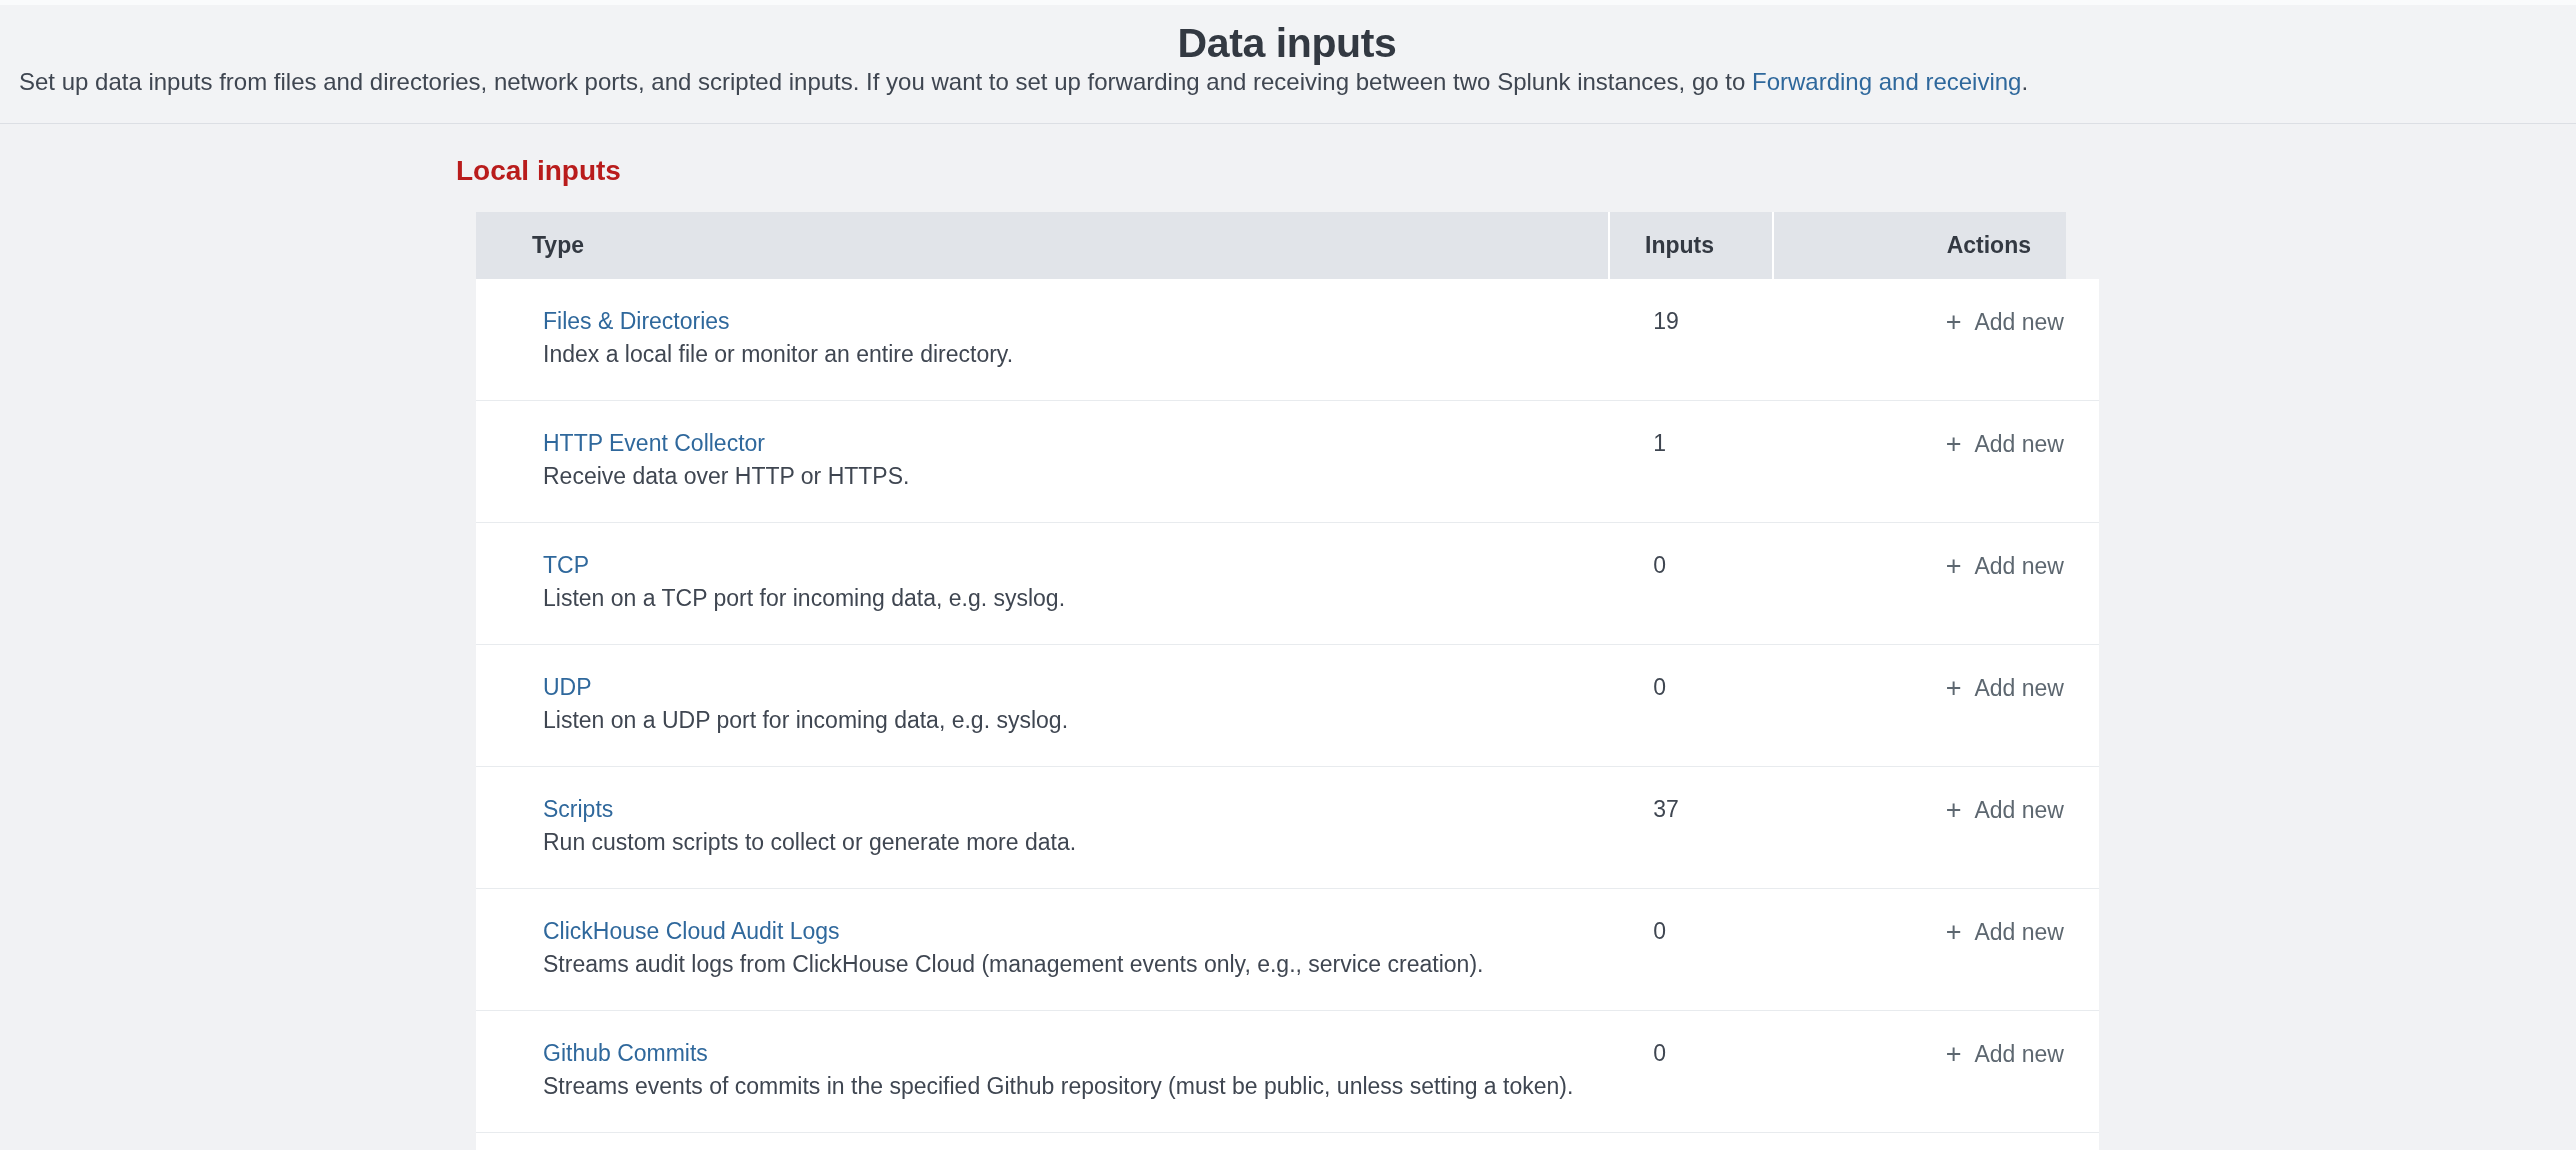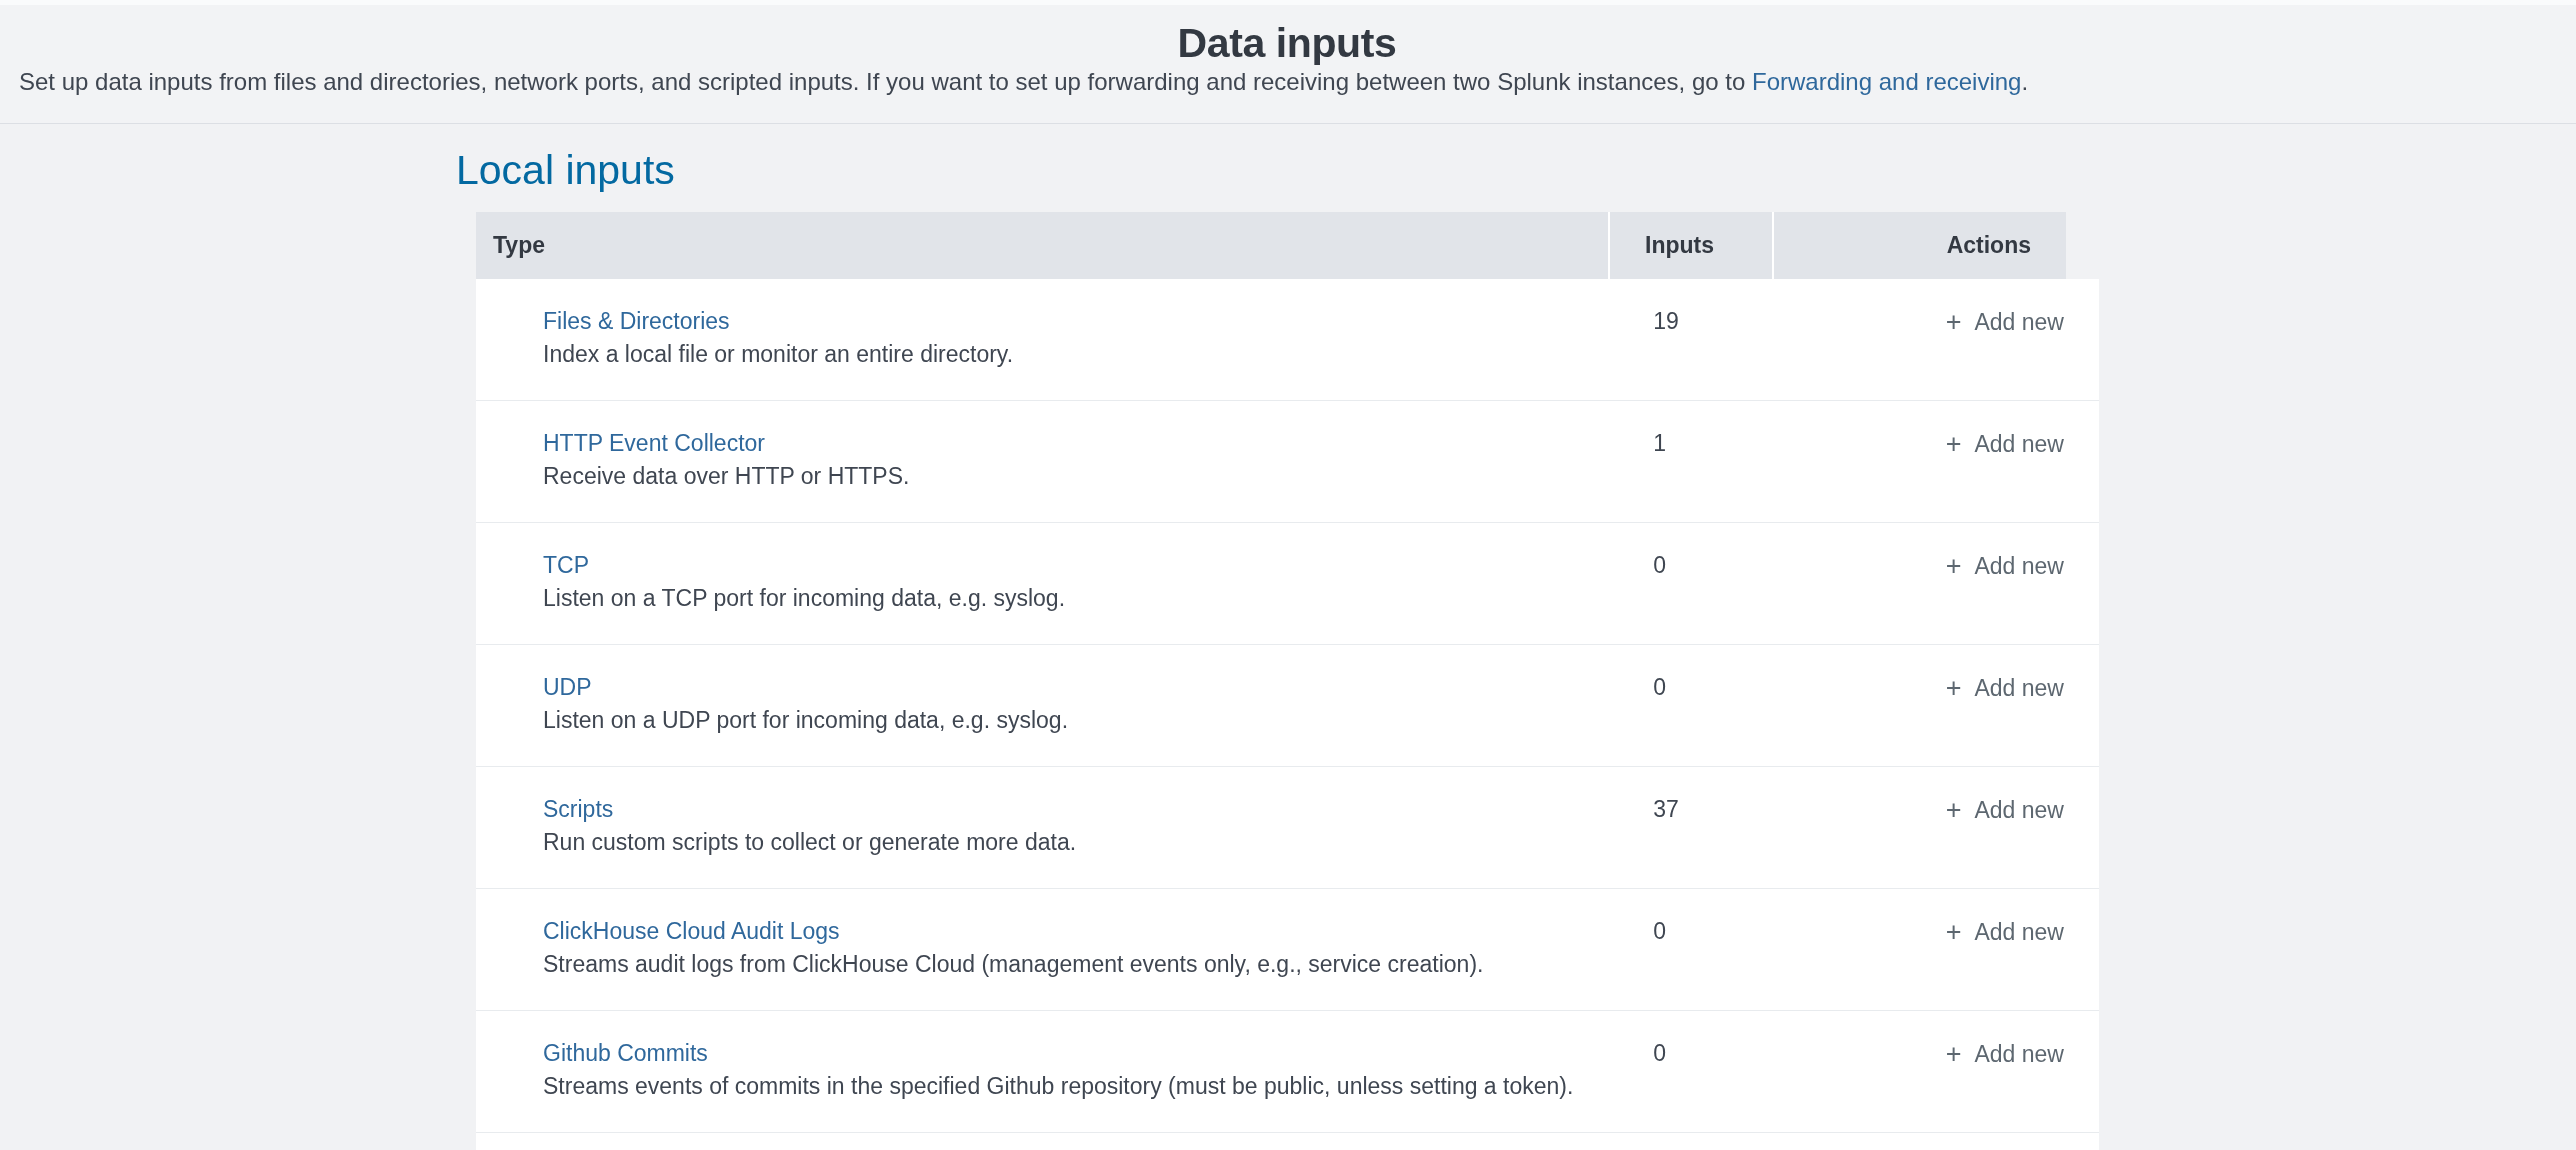--- a/index.html
+++ b/index.html
@@ -35,44 +35,44 @@
   }
   a.text-link {
     color: #2f689c;
     text-decoration: none;
     cursor: pointer;
   }
   .content {
     padding: 29px 0 0 456px;
   }
   .section-heading {
-    font-size: 41px;
+    font-size: 28px;
     line-height: 35px;
-    font-weight: normal;
-    color: #0369a1;
+    font-weight: bold;
+    color: #b91c1c;
   }
   .inputs-table {
     margin-left: 20px;
     margin-top: 24px;
     width: 1623px;
   }
   .thead {
     display: flex;
     height: 67px;
     font-size: 23px;
     font-weight: bold;
     color: #333942;
   }
   .th {
     background: #e1e4e9;
     line-height: 67px;
     white-space: nowrap;
     overflow: hidden;
   }
-  .th.col-type   { width: 1134px; padding-left: 17px; border-right: 2.6px solid #ffffff; }
+  .th.col-type   { width: 1134px; padding-left: 56px; border-right: 2.6px solid #ffffff; }
   .th.col-inputs { width: 164px;  padding-left: 35px; border-right: 2.6px solid #ffffff; }
   .th.col-actions{ width: 292px;  padding-right: 35px; text-align: right; padding-left: 47px; }
   .tr {
     display: flex;
     height: 122px;
     background: #ffffff;
     border-bottom: 1.7px solid #e8ebee;
     padding-left: 32px;
   }
   .td { font-size: 23px; line-height: 29px; }

